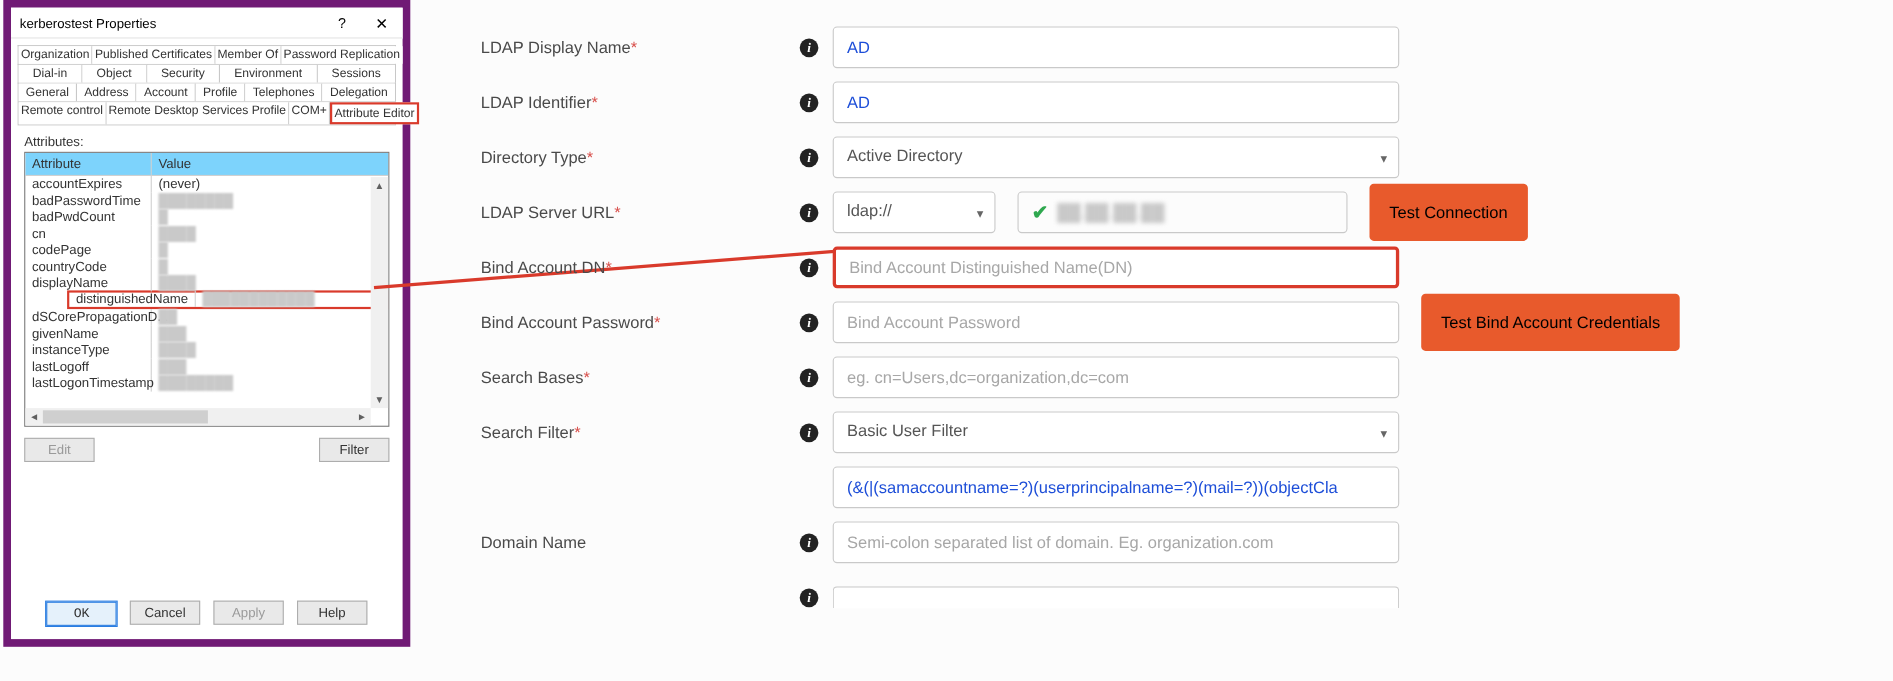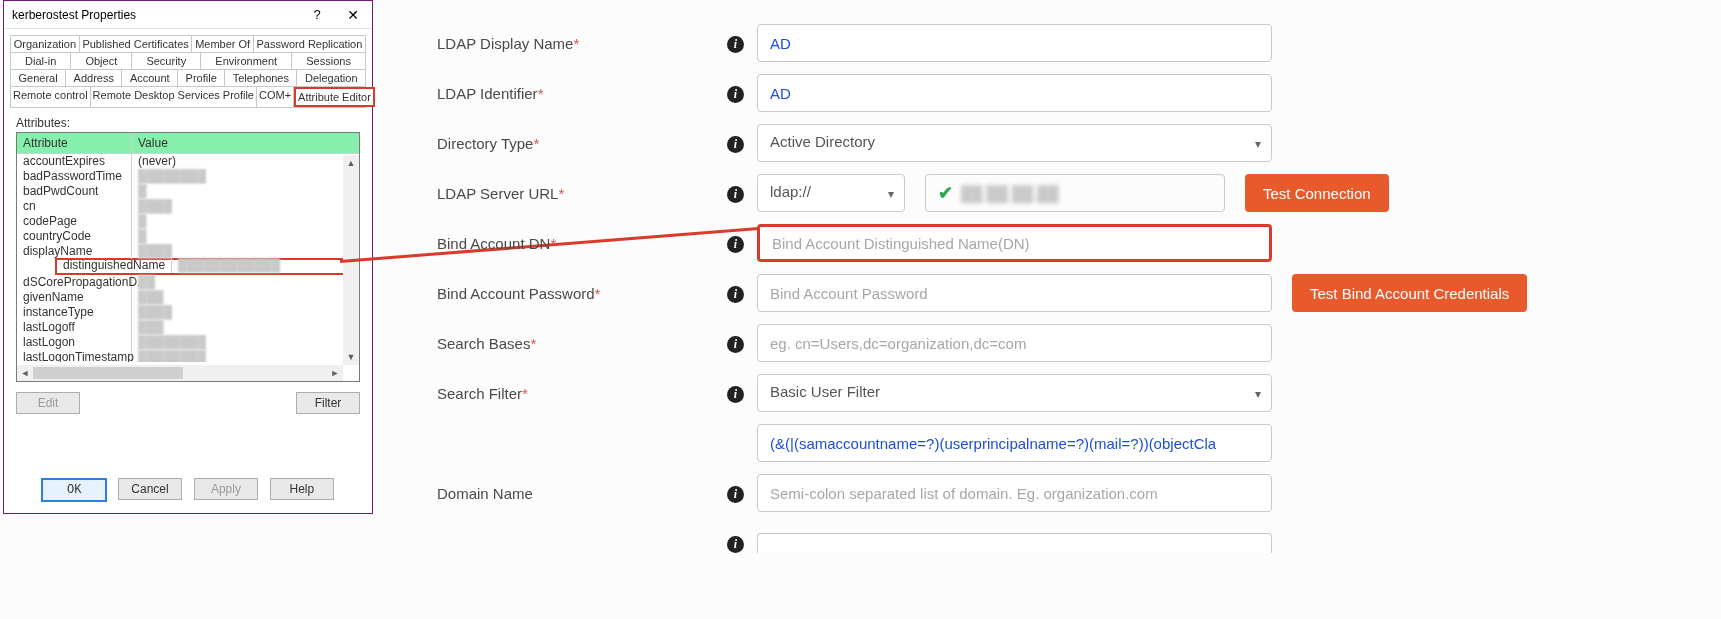--- a/index.html
+++ b/index.html
@@ -1,38 +1,38 @@
 <!DOCTYPE html>
 <html><head>
 <meta charset="utf-8">
 <style>
   * { box-sizing: border-box; font-family: "Segoe UI", Arial, sans-serif; }
   body { margin:0; padding:0; background:#fafafa; font-size:14px; color:#333; }
   .stage { position:relative; width:1721px; height:619px; background:#fcfcfc; }
 
   
-  .dlg { position:absolute; left:3px; top:0; width:370px; height:514px;
-         background:#fff; border:1px solid #701a75; }
+  .dlg { position:absolute; left:3px; top:0; width:370px; height:588px;
+         background:#fff; border:7px solid #701a75; }
   .dlg-titlebar { position:relative; height:28px; line-height:28px;
                   background:#fff; border-bottom:1px solid #e4e4e4;
                   padding-left:8px; font-size:12px; color:#000; }
   .dlg-titlebar .help { position:absolute; right:40px; top:0; width:30px; text-align:center; font-size:13px; }
   .dlg-titlebar .close { position:absolute; right:4px; top:0; width:30px; text-align:center; font-size:14px; }
   .tabs { padding:6px 6px 2px 6px; font-size:12px; }
   .tabrow { display:flex; width:100%; border:1px solid #c8c8c8; border-bottom:none; }
   .tabrow:last-child { border-bottom:1px solid #c8c8c8; }
   .tab { flex:1 1 auto; text-align:center; border-right:1px solid #c8c8c8;
          padding:2px 2px; white-space:nowrap; font-size:11px; background:#fff; cursor:default; }
   .tab:last-child { border-right:none; }
   .tab.active { background:#fff; border:2px solid #d93a2b; }
 
   .attr-lbl { margin:6px 0 2px 12px; font-size:12px; }
   .attr-box { position:relative; margin:0 12px; border:1px solid #7a7a7a; height:250px;
               overflow:hidden; background:#fff; }
-  .attr-head { display:flex; border-bottom:1px solid #d0d0d0; background:#86efac; font-size:12px; }
+  .attr-head { display:flex; border-bottom:1px solid #d0d0d0; background:#7dd3fc; font-size:12px; }
   .attr-head div { padding:3px 6px; }
   .attr-col1 { width:115px; border-right:1px solid #d0d0d0; }
   .attr-col2 { flex:1; }
   .attr-rows { height:208px; overflow:hidden; font-size:12px; }
   .attr-row { display:flex; height:15px; line-height:15px;align-items:flex-end; }
   .attr-row div { padding:0 6px; white-space:nowrap; }
   .attr-row.highlight { border:2px solid #d93a2b; height:17px; margin-top:-1px;margin-left:38px; }
   .attr-row .val-blur { color:#c9c9c9; filter:blur(1px); }
   .attr-scroll { position:absolute; right:0; top:22px; bottom:16px; width:16px;
                  background:#f0f0f0; }
@@ -70,21 +70,21 @@
   .txt::placeholder { color:#a7a7a7; }
   .sel { width:515px; height:38px; border:1px solid #c9c9c9; border-radius:4px;
          padding:0 15px; font-size:15px; color:#555; background:#fff; position:relative; }
   .sel.short { width:148px; }
   .sel .caret { position:absolute; right:10px; top:12px; font-size:12px; color:#666; }
   .sel .val { position:absolute; left:12px; top:8px; }
   .verify { width:300px; height:38px; border:1px solid #c9c9c9; border-radius:4px;
             display:flex; align-items:center; padding:0 12px; font-size:15px; }
   .check { color:#2fa84f; font-weight:bold; font-size:18px; margin-right:8px; }
   .verify .blur { color:#c9c9c9; filter:blur(2px); }
-  .btn-orange { height:38px; padding:0 18px; background:#e85a2c; color:#ffffff;
+  .btn-orange { height:52px; padding:0 18px; background:#e85a2c; color:#000000;
                 border:none; border-radius:4px; font-size:15px; font-weight:500; }
 
   .highlight-input { border:3px solid #d93a2b !important; }
 
   
   .conn { position:absolute; width:420px; height:3px; background:#d93a2b;
           left:340px; top:260px; transform-origin:left center; transform:rotate(-4.5deg); }
 </style>
 </head>
 <body>
@@ -176,24 +176,20 @@
           </div>
           <div class="attr-row">
             <div class="attr-col1">instanceType</div>
             <div class="attr-col2 val-blur">████</div>
           </div>
           <div class="attr-row">
             <div class="attr-col1">lastLogoff</div>
             <div class="attr-col2 val-blur">███</div>
           </div>
           <div class="attr-row">
-            <div class="attr-col1">lastLogon</div>
-            <div class="attr-col2 val-blur">████████</div>
-          </div>
-          <div class="attr-row">
             <div class="attr-col1">lastLogonTimestamp</div>
             <div class="attr-col2 val-blur">████████</div>
           </div>
         </div>
       <div class="attr-scroll"></div>
       <div class="attr-hscroll">
           <div class="thumb"></div>
         </div>
     </div>
 

